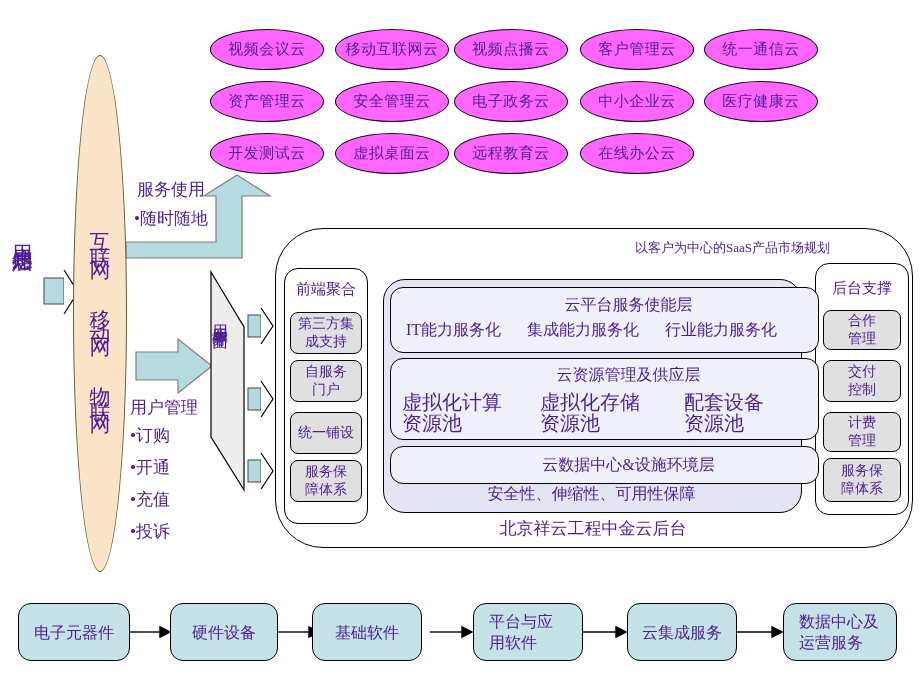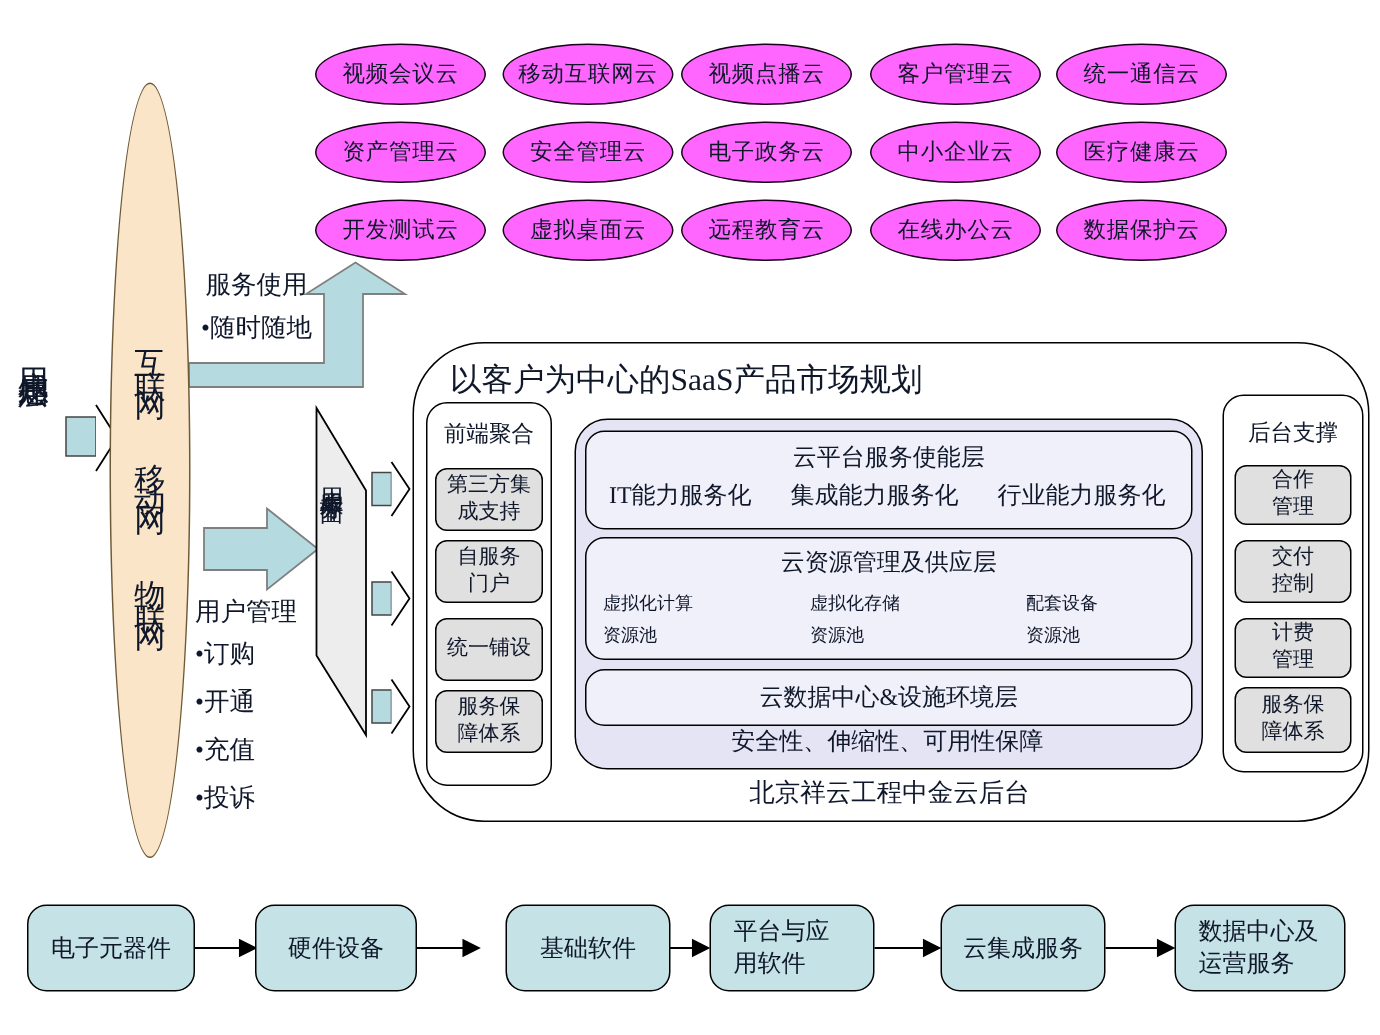--- a/index.html
+++ b/index.html
@@ -1,18 +1,18 @@
 <!DOCTYPE html>
 <html><head>
 <meta charset="utf-8">
 <style>
   html,body{margin:0;padding:0;background:#fff;}
   #stage{
     position:relative;width:920px;height:690px;background:#fff;overflow:hidden;
-    font-family:"Liberation Serif","DejaVu Serif",serif;color:#0f172a;
+    font-family:"Liberation Serif","DejaVu Serif",serif;color:#4c1d95;
   }
   .abs{position:absolute;}
   svg.layer{position:absolute;left:0;top:0;width:920px;height:690px;pointer-events:none;}
 
   
   .cloud{
     position:absolute;width:112px;height:39px;border-radius:50%;
     background:#ff66ff;border:1.6px solid #1a001a;
     display:flex;align-items:center;justify-content:center;
     font-size:15px;letter-spacing:.5px;
@@ -33,46 +33,46 @@
   .note-title{font-size:17px;}
   .note-lines{font-size:17px;white-space:pre-line;line-height:32px;}
 
   .plane-label{left:209px;top:312px;height:140px;font-size:16px;letter-spacing:2px;}
 
   
   .main-box{
     left:275px;top:228px;width:636px;height:318px;
     border:1.5px solid #000;border-radius:48px;background:#fff;
   }
-  .main-title{left:300px;top:239px;width:530px;text-align:left;font-size:21px;font-family:Liberation Serif, serif;}
+  .main-title{left:300px;top:239px;width:530px;text-align:right;font-size:13px;font-family:Liberation Serif, serif;}
   .main-footer{left:275px;top:517px;width:636px;text-align:center;font-size:17px;}
 
   .col-box{border:1.3px solid #000;border-radius:14px;background:#fff;}
   .front-col{left:284px;top:268px;width:82px;height:254px;}
   .back-col{left:815px;top:263px;width:92px;height:250px;}
   .col-title{text-align:center;font-size:15px;}
   .gray-item{
     position:absolute;border:1.2px solid #000;border-radius:8px;background:#e0e0e0;
     display:flex;align-items:center;justify-content:center;text-align:center;
     font-size:14px;line-height:18px;white-space:pre-line;
   }
 
   .lav-box{
     left:383px;top:279px;width:417px;height:232px;
     border:1.3px solid #000;border-radius:22px;background:#e4e4f4;
   }
   .layer-box{
-    position:absolute;border:1.3px solid #000;border-radius:13px;background:#f0f0fa;
+    position:absolute;border:1.3px solid #000;border-radius:13px;background:#f0f0fa;padding-left:24px;
   }
   .layer-title{position:absolute;width:100%;text-align:center;font-size:16px;}
   .enable-row{
     position:absolute;left:390px;top:320px;width:403px;
     display:flex;justify-content:center;gap:26px;font-size:16px;
   }
-  .pool{position:absolute;font-size:12px;line-height:21px;white-space:pre-line;}
+  .pool{position:absolute;font-size:20px;line-height:21px;white-space:pre-line;}
   .assurance{left:383px;top:484px;width:417px;text-align:center;font-size:16px;}
 
   
   .chain-box{
     position:absolute;top:603px;height:58px;
     background:#c5e2e6;border:1.5px solid #000;border-radius:13px;
     display:flex;align-items:center;justify-content:center;
     font-size:16px;line-height:21px;white-space:pre-line;box-sizing:border-box;
   }
   .chain-box.twoline{justify-content:flex-start;padding-left:15px;text-align:left;}
@@ -129,21 +129,20 @@
   <div class="cloud" style="left:704px;top:29px">统一通信云</div>
   <div class="cloud" style="left:210px;top:81px">资产管理云</div>
   <div class="cloud" style="left:335px;top:81px">安全管理云</div>
   <div class="cloud" style="left:454px;top:81px">电子政务云</div>
   <div class="cloud" style="left:704px;top:81px">医疗健康云</div>
   <div class="cloud" style="left:580px;top:81px">中小企业云</div>
   <div class="cloud" style="left:210px;top:133px">开发测试云</div>
   <div class="cloud" style="left:335px;top:133px">虚拟桌面云</div>
   <div class="cloud" style="left:454px;top:133px">远程教育云</div>
   <div class="cloud" style="left:580px;top:133px">在线办公云</div>
-  <div class="cloud" style="left:704px;top:133px">数据保护云</div>
 
   <div class="abs vtext perception">用户感知层</div>
 
   <div class="abs peach-ellipse">
     <span class="vtext net-label">互联网、移动网、物联网</span>
   </div>
 
   <div class="abs note-title" style="left:137px;top:178px">服务使用</div>
   <div class="abs note-lines" style="left:134px;top:203px">•随时随地</div>
 
@@ -204,20 +203,20 @@
 资源池</div>
 
   <div class="layer-box" style="left:390px;top:446px;width:403px;height:36px">
     <div class="layer-title" style="top:8px">云数据中心&amp;设施环境层</div>
   </div>
 
   <div class="abs assurance">安全性、伸缩性、可用性保障</div>
 
   <div class="chain-box" style="left:18px;width:112px">电子元器件</div>
   <div class="chain-box" style="left:170px;width:108px">硬件设备</div>
-  <div class="chain-box" style="left:337px;width:110px">基础软件</div>
+  <div class="chain-box" style="left:312px;width:110px">基础软件</div>
   <div class="chain-box twoline" style="left:473px;width:110px">平台与应
 用软件</div>
   <div class="chain-box" style="left:627px;width:110px">云集成服务</div>
   <div class="chain-box twoline" style="left:783px;width:114px">数据中心及
 运营服务</div>
 
 </div>
 
 </body></html>

